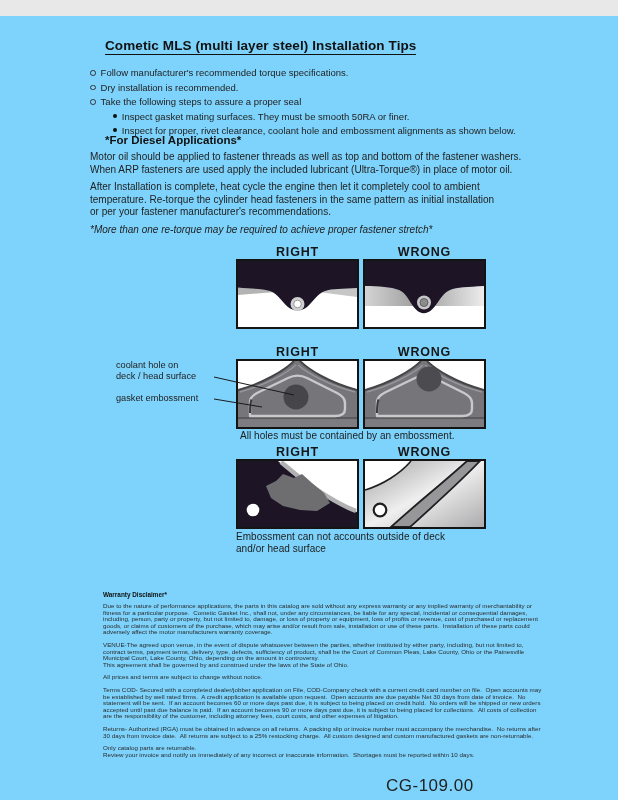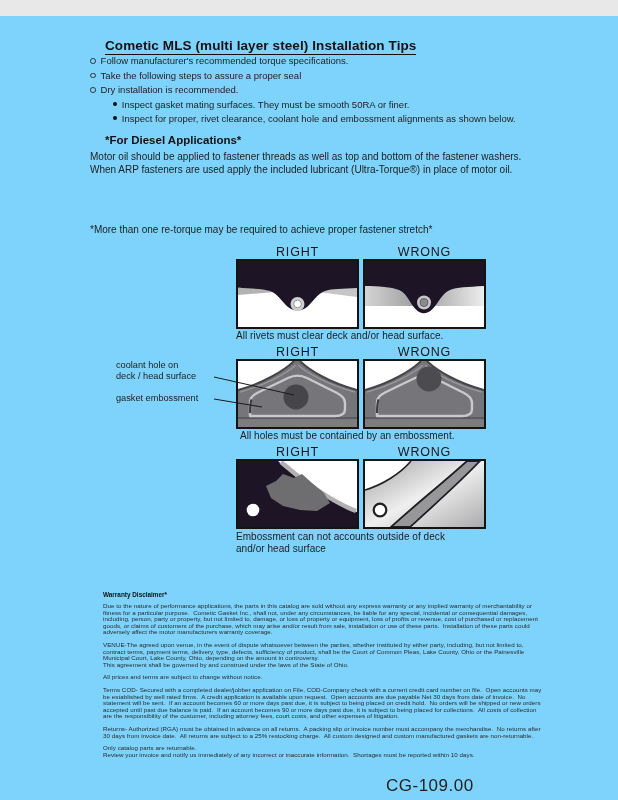--- a/index.html
+++ b/index.html
@@ -6,31 +6,31 @@
   .page{
     position:relative;width:618px;height:800px;background:#7dd3fc;
     font-family:"Liberation Sans","DejaVu Sans",sans-serif;color:#1a1a1a;
     overflow:hidden;margin:16px auto;
   }
   .abs{position:absolute;}
   .title{
     left:105px;top:22px;font-size:13.5px;font-weight:bold;color:#111;
     border-bottom:1.6px solid #111;padding-bottom:1px;letter-spacing:.1px;
   }
-  .bullets{left:90px;top:40px;font-size:9.5px;color:#222;}
+  .bullets{left:90px;top:52px;font-size:9.5px;color:#222;}
   .b-row{display:flex;gap:5px;line-height:10px;margin-bottom:4.6px;}
   .b-row.sub{margin-left:23px;margin-bottom:4.2px;}
   .ring{flex:0 0 auto;width:3.6px;height:3.6px;border:1px solid #333;border-radius:50%;margin-top:2.2px;}
   .dot{flex:0 0 auto;width:3.8px;height:3.8px;background:#111;border-radius:50%;margin-top:2.4px;}
   .diesel-head{left:105px;top:118px;font-size:11.5px;font-weight:bold;color:#111;}
   .body-par{font-size:10px;line-height:12.5px;color:#222;white-space:pre;}
   .p1{left:90px;top:135px;}
   .p2{left:90px;top:165px;}
-  .p3{left:90px;top:208px;}
-  .rw-label{width:123px;text-align:center;font-size:12.5px;font-weight:normal;letter-spacing:.8px;color:#161616;}
+  .p3{left:90px;top:208px;font-style:italic;}
+  .rw-label{width:123px;text-align:center;font-size:12.5px;font-weight:bold;letter-spacing:.8px;color:#161616;}
   .panel{width:119px;height:66px;border:2px solid #141414;background:#fff;}
   .panel svg{display:block;}
   .cap{font-size:10px;color:#1c1c1c;letter-spacing:.05px;}
   .cap.pre2{white-space:pre-line;line-height:12px;}
   .callout{font-size:9.2px;line-height:10.5px;color:#222;text-align:left;width:96px;}
   .leader{pointer-events:none;}
   .legal{left:103px;top:575px;width:440px;color:#2a2a2a;}
   .legal h6{margin:0 0 5px 0;font-size:6.4px;font-weight:bold;color:#111;}
   .legal p{margin:0 0 6px 0;font-size:6.2px;line-height:6.6px;white-space:pre;letter-spacing:.05px;}
   .pagenum{left:386px;top:760px;font-size:17px;color:#222;letter-spacing:.5px;}
@@ -42,39 +42,42 @@
 
   <div class="abs title">Cometic MLS (multi layer steel) Installation Tips</div>
 
   <div class="abs bullets">
     <div class="b-row">
       <span class="ring"></span>
       <span>Follow manufacturer's recommended torque specifications.</span>
     </div>
     <div class="b-row">
       <span class="ring"></span>
-      <span>Take the following steps to assure a proper seal</span>
+      <span>Dry installation is recommended.</span>
     </div>
     <div class="b-row">
       <span class="ring"></span>
-      <span>Dry installation is recommended.</span>
+      <span>Take the following steps to assure a proper seal</span>
     </div>
     <div class="b-row sub">
       <span class="dot"></span>
       <span>Inspect gasket mating surfaces.  They must be smooth 50RA or finer.</span>
     </div>
     <div class="b-row sub">
       <span class="dot"></span>
       <span>Inspect for proper, rivet clearance, coolant hole and embossment alignments as shown below.</span>
     </div>
   </div>
 
   <div class="abs diesel-head">*For Diesel Applications*</div>
   <div class="abs body-par p1">Motor oil should be applied to fastener threads as well as top and bottom of the fastener washers.
 When ARP fasteners are used apply the included lubricant (Ultra-Torque®) in place of motor oil.</div>
+  <div class="abs body-par p2">After Installation is complete, heat cycle the engine then let it completely cool to ambient
+temperature. Re-torque the cylinder head fasteners in the same pattern as initial installation
+or per your fastener manufacturer's recommendations.</div>
   <div class="abs body-par p3">*More than one re-torque may be required to achieve proper fastener stretch*</div>
 
   <div class="abs rw-label" style="left:236px;top:229px;">RIGHT</div>
   <div class="abs rw-label" style="left:363px;top:229px;">WRONG</div>
 
   <div class="abs panel" style="left:236px;top:243px;">
     <svg width="119" height="66" viewBox="0 0 119 66">
       <polygon points="0,25 44,30.5 0,34" fill="#b3b3b3"></polygon>
       <polygon points="119,23.5 76,30.5 119,36" fill="#c6c6c6"></polygon>
       <path d="M0,0 H119 V27 C104,28 94,27.5 87,30 C79,33 75,41 69,46 C63.5,50.5 55.5,50.5 50,46 C44,41 40,33 32,30 C25,27.5 14,28 0,26.5 Z" fill="#1d1526"></path>
@@ -90,21 +93,20 @@
             <stop offset="0.45" stop-color="#9b9b9b"></stop>
             <stop offset="1" stop-color="#ededed"></stop>
         </linearGradient>
       </defs>
       <rect x="0" y="25" width="119" height="20" fill="url(#g1)"></rect>
       <path d="M0,0 H119 V25 C102,26 92,26 85,29 C77,32 73,43 67,48.5 C61.5,53.5 56,53.5 51,48.5 C45,43 42,32 34,29 C26,26 14,25 0,25 Z" fill="#1d1526"></path>
       <circle cx="59" cy="41.5" r="7" fill="#c7c7c9"></circle>
       <circle cx="59" cy="41.5" r="4" fill="#8c8c8e" stroke="#606062" stroke-width="1"></circle>
     </svg>
   </div>
-  <div class="abs cap" style="left:236px;top:314px;">All rivets must clear deck and/or head surface.</div>
 
   <div class="abs callout" style="left:116px;top:344px;white-space:pre-line;">coolant hole on
 deck / head surface</div>
   <div class="abs callout" style="left:116px;top:377px;">gasket embossment</div>
 
   <div class="abs rw-label" style="left:236px;top:329px;">RIGHT</div>
   <div class="abs rw-label" style="left:363px;top:329px;">WRONG</div>
 
   <div class="abs panel" style="left:236px;top:343px;">
     <svg width="119" height="66" viewBox="0 0 119 66">

